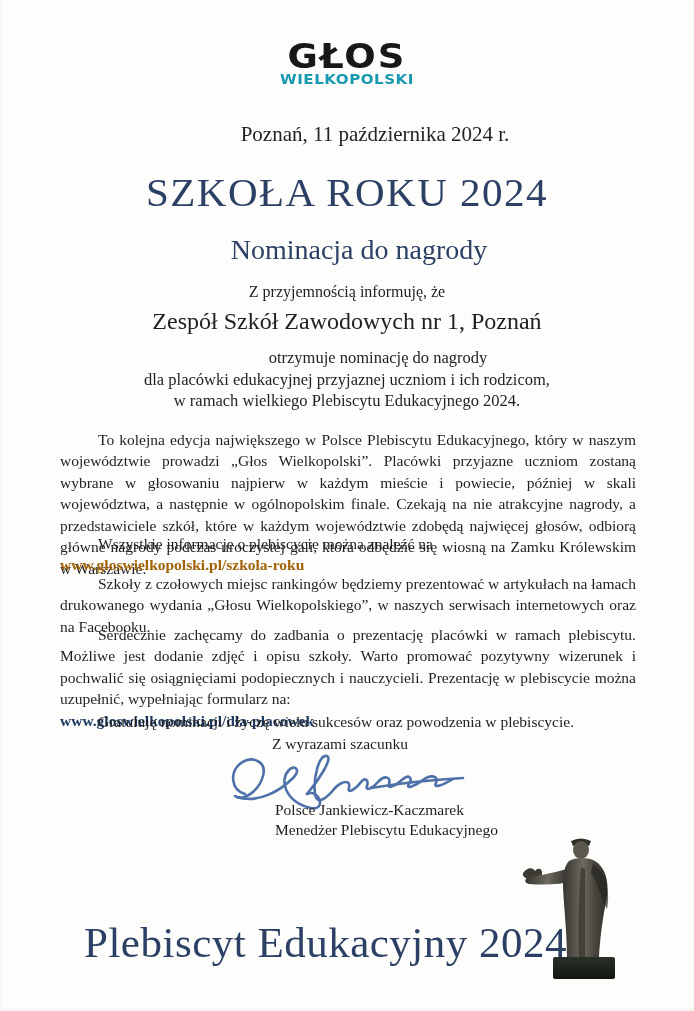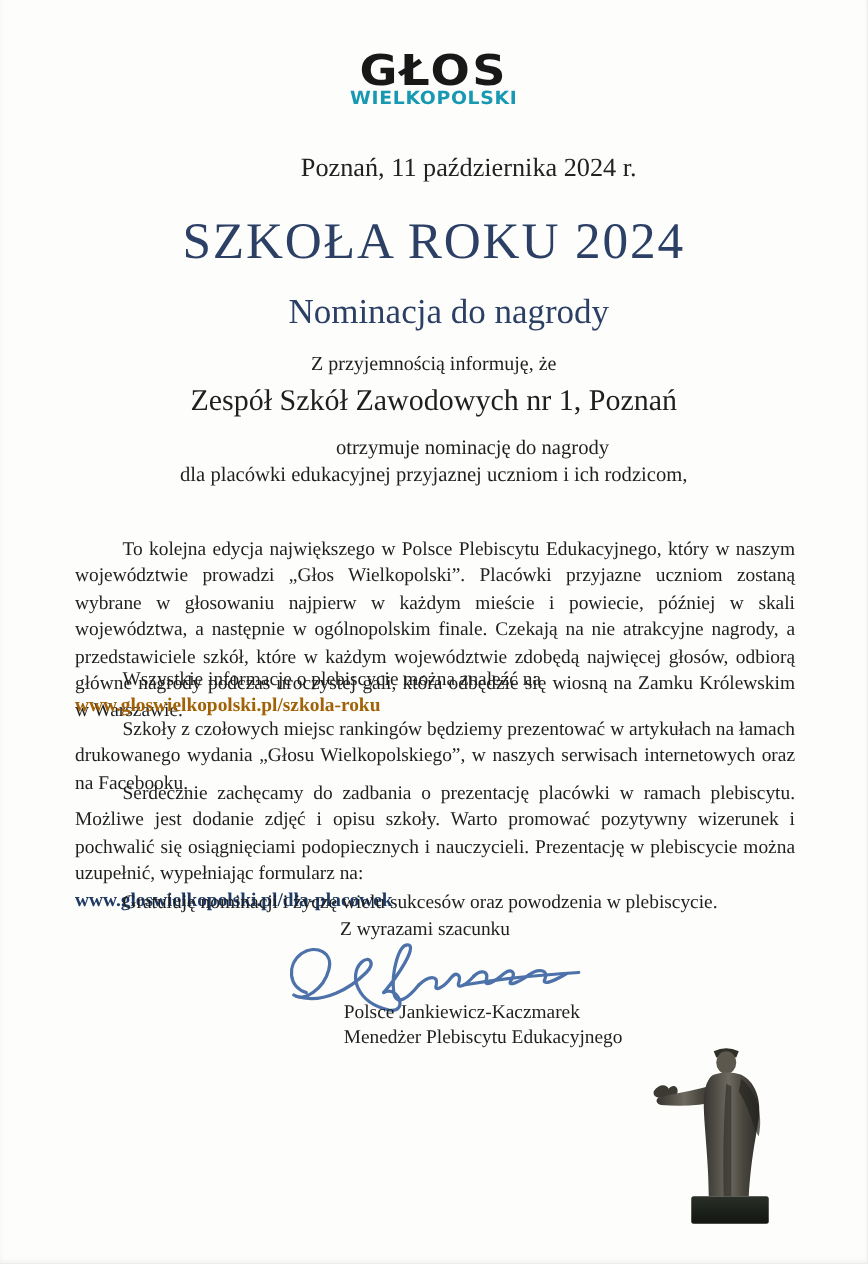--- a/index.html
+++ b/index.html
@@ -83,20 +83,21 @@
 
   <div class="dateline">Poznań, 11 października 2024 r.</div>
 
   <h1 class="title">SZKOŁA ROKU 2024</h1>
   <h2 class="subtitle">Nominacja do nagrody</h2>
 
   <div class="c intro-1">Z przyjemnością informuję, że</div>
   <div class="c recipient">Zespół Szkół Zawodowych nr 1, Poznań</div>
   <div class="c intro-2">otrzymuje nominację do nagrody</div>
   <div class="c intro-3">dla placówki edukacyjnej przyjaznej uczniom i ich rodzicom,</div>
+  <div class="c intro-4">w ramach wielkiego Plebiscytu Edukacyjnego 2024.</div>
 
   <p class="bodytext justify indent p1">To kolejna edycja największego w Polsce Plebiscytu Edukacyjnego, który w naszym województwie prowadzi „Głos Wielkopolski”. Placówki przyjazne uczniom zostaną wybrane w głosowaniu najpierw w każdym mieście i powiecie, później w skali województwa, a następnie w ogólnopolskim finale. Czekają na nie atrakcyjne nagrody, a przedstawiciele szkół, które w każdym województwie zdobędą najwięcej głosów, odbiorą główne nagrody podczas uroczystej gali, która odbędzie się wiosną na Zamku Królewskim w Warszawie.</p>
 
   <p class="bodytext indent p2"><span>Wszystkie informacje o plebiscycie można znaleźć na </span><a href="#" class="doclink">www.gloswielkopolski.pl/szkola-roku</a></p>
 
   <p class="bodytext justify indent p3">Szkoły z czołowych miejsc rankingów będziemy prezentować w artykułach na łamach drukowanego wydania „Głosu Wielkopolskiego”, w naszych serwisach internetowych oraz na Facebooku.</p>
 
   <p class="bodytext justify indent p4"><span>Serdecznie zachęcamy do zadbania o prezentację placówki w ramach plebiscytu. Możliwe jest dodanie zdjęć i opisu szkoły. Warto promować pozytywny wizerunek i pochwalić się osiągnięciami podopiecznych i nauczycieli. Prezentację w plebiscycie można uzupełnić, wypełniając formularz na:</span><a href="#" class="doclink linkline">www.gloswielkopolski.pl/dla-placowek</a></p>
 
   <p class="bodytext indent p5">Gratuluję nominacji i życzę wielu sukcesów oraz powodzenia w plebiscycie.</p>
@@ -148,14 +149,15 @@
              C100,76 96,92 94,124
              L62,124
              C62,96 58,66 58,50
              C58,40 60,32 64,28 Z" fill="url(#bronze)"></path>
 
     <path d="M88,30 C100,40 106,58 102,76 C98,70 94,52 86,40 Z" fill="#26251f" opacity="0.7"></path>
 
     <path d="M76,34 C74,60 73,92 74,124 L80,124 C80,92 80,60 80,36 Z" fill="#23221d" opacity="0.55"></path>
   </svg>
 
+  <div class="campaign">Plebiscyt Edukacyjny 2024</div>
 
 </div>
 
 </body></html>

